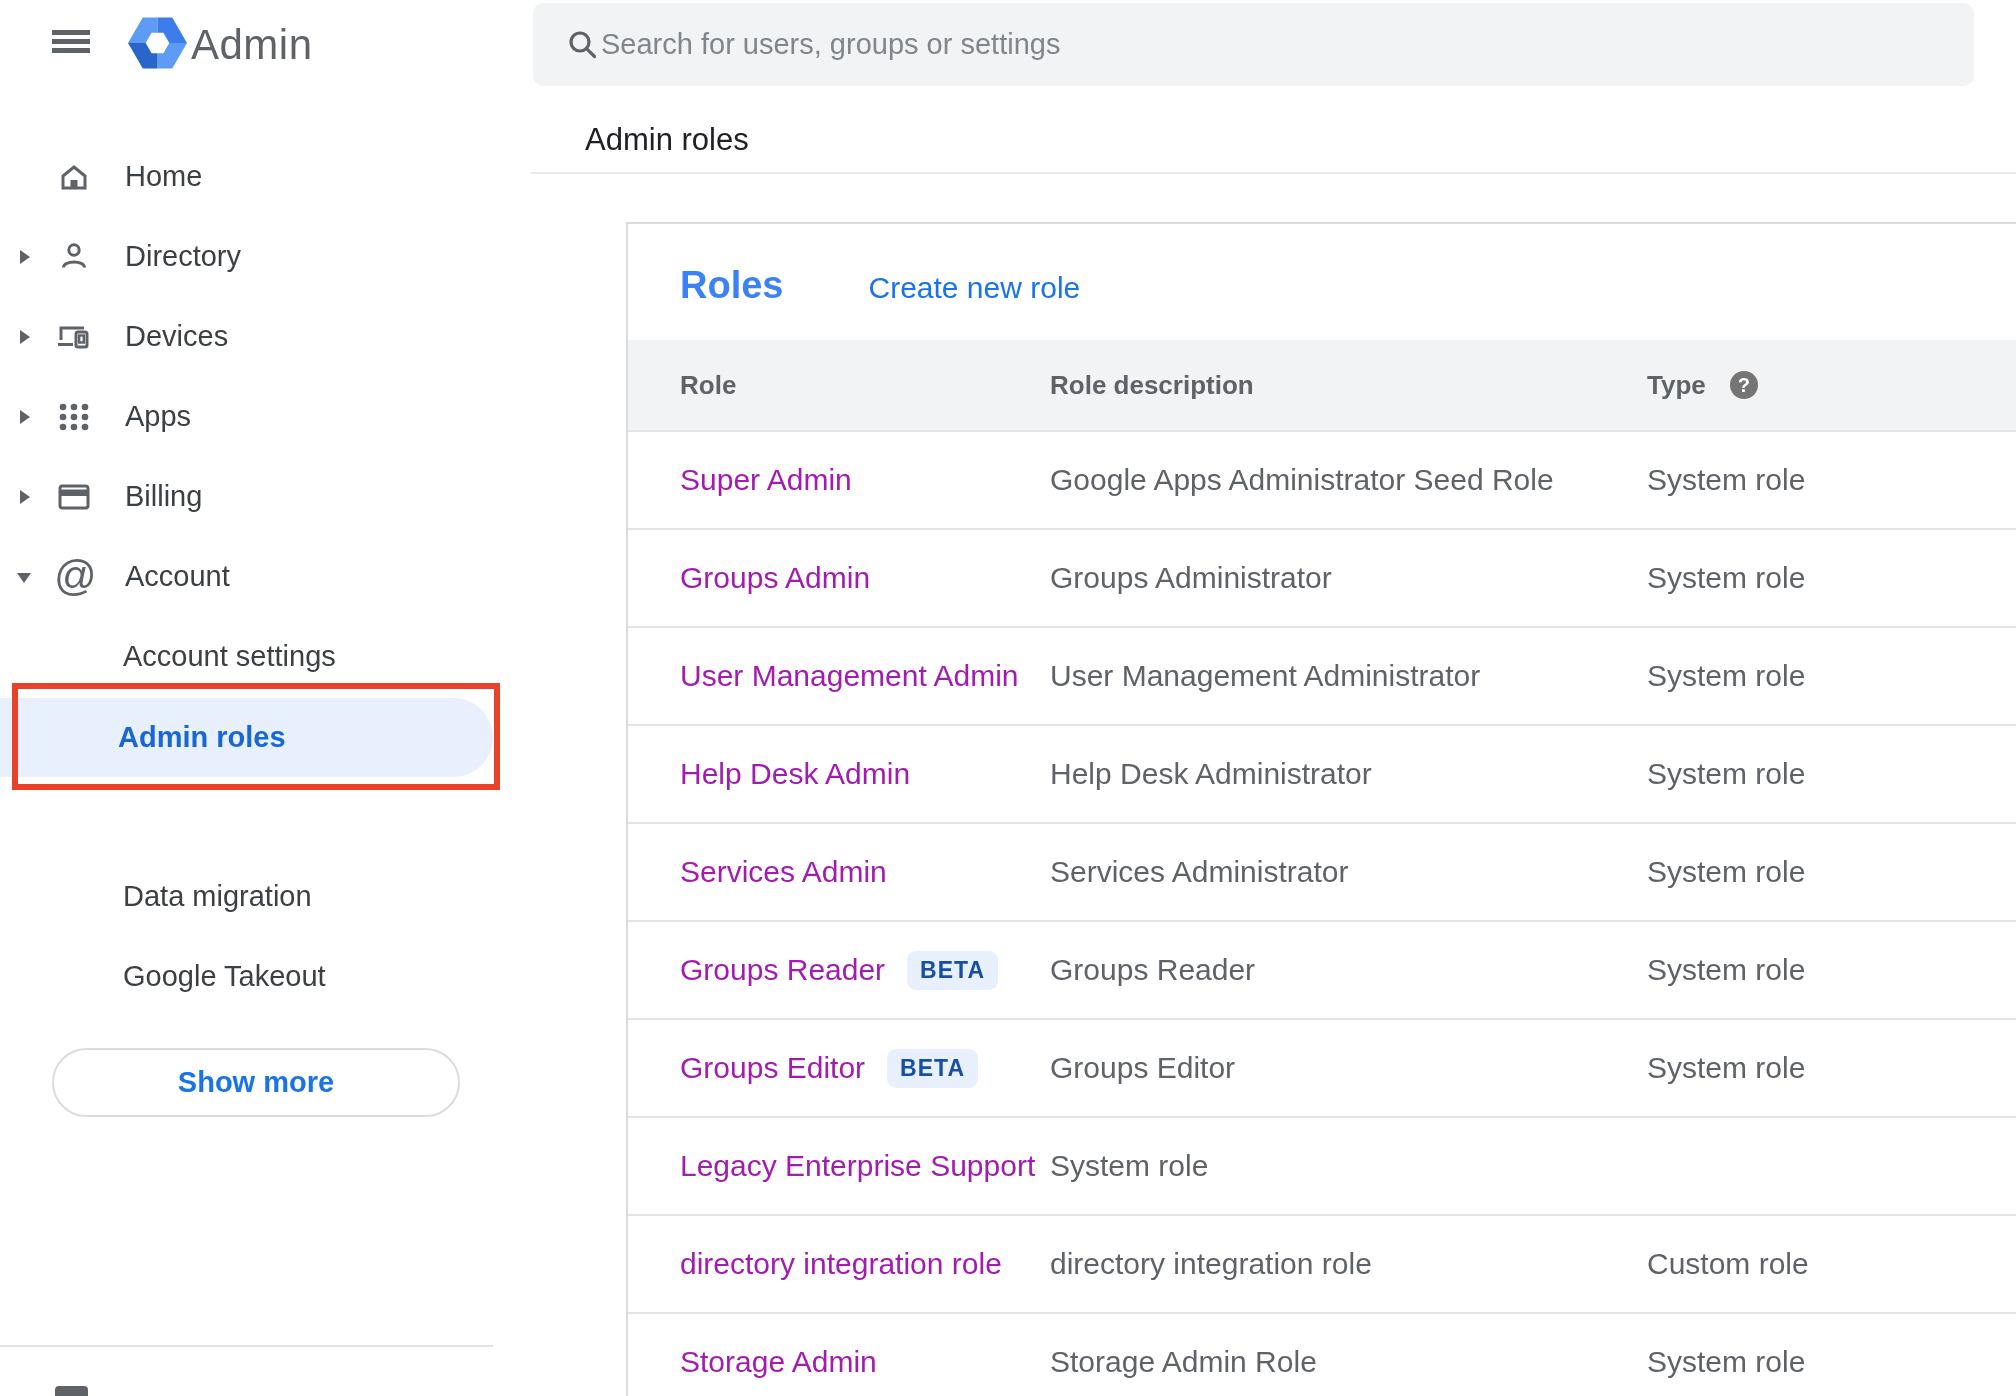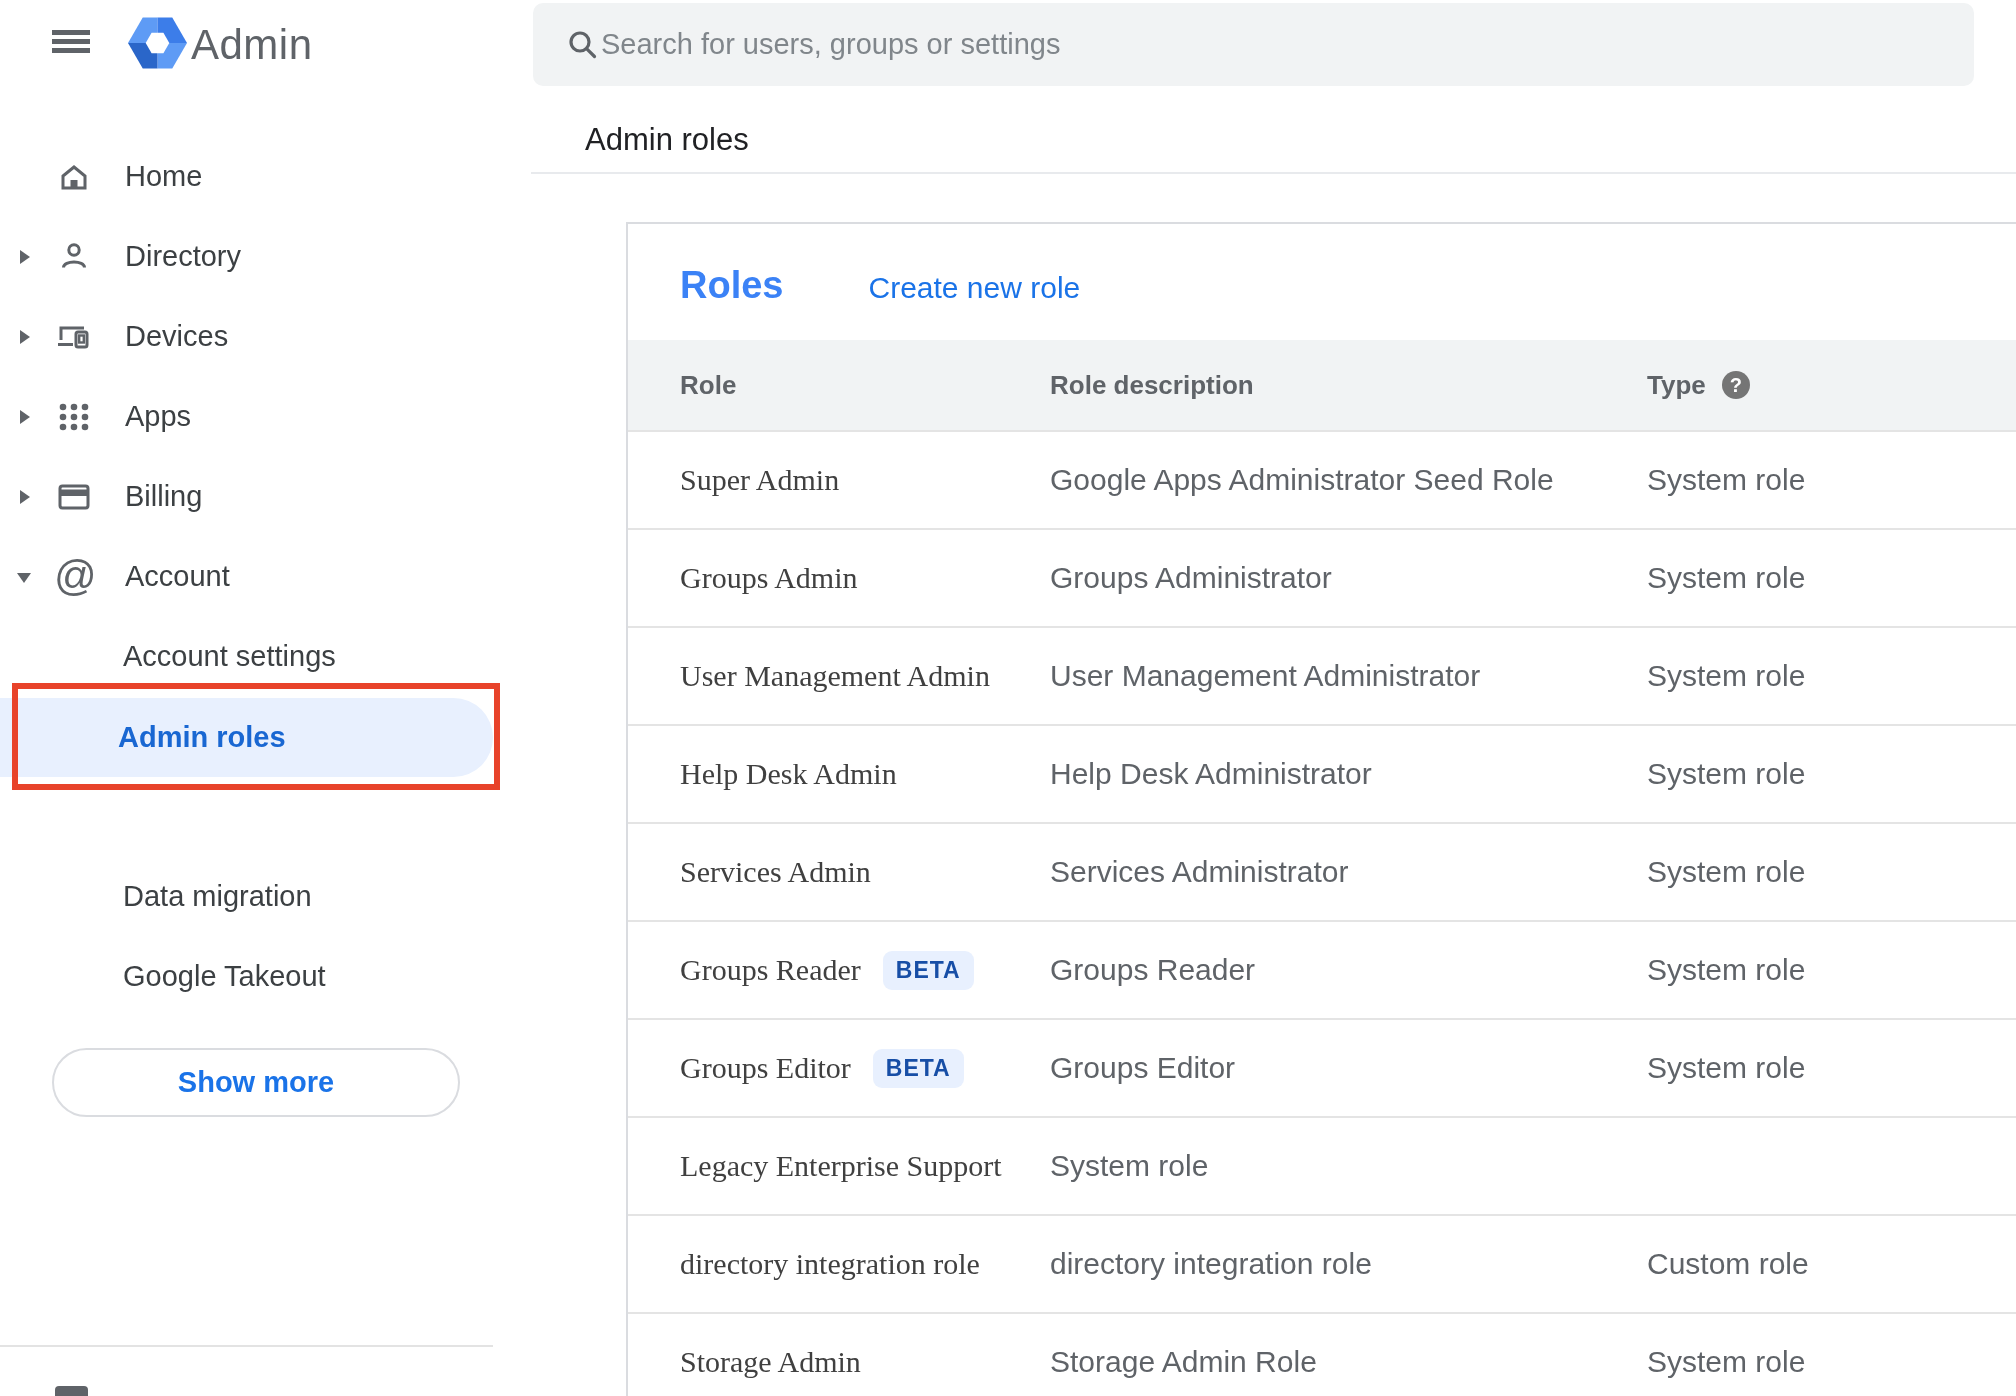--- a/index.html
+++ b/index.html
@@ -66,28 +66,28 @@
   .card { position:absolute; left:626px; top:222px; width:1390px; height:1174px;
     background:#fff; border-left:2px solid #dadce0; border-top:2px solid #dadce0; overflow:hidden; }
 
   .card-header { height:116px; display:flex; align-items:baseline; padding:42px 0 0 52px; }
   .card-title { font-size:38px; font-weight:bold; color:#3b82f6; line-height:1; }
   .create-link { margin-left:85px; font-size:30px; color:#1a73e8; line-height:1; text-decoration:none; cursor:pointer; }
 
   .thead { height:92px; background:#f1f3f4; border-bottom:2px solid #e4e4e4;
     display:grid; grid-template-columns:370px 597px 1fr; padding-left:52px; align-items:center; }
   .th { font-size:26px; font-weight:bold; color:#5f6368; }
-  .th-type { display:flex; align-items:center; gap:16px; }
+  .th-type { display:flex; align-items:center; gap:24px; }
   .help-icon { width:28px; height:28px; border-radius:50%; background:#757575; color:#fff;
     font-size:20px; font-weight:bold; display:flex; align-items:center; justify-content:center; cursor:pointer; }
 
   .trow { height:98px; display:grid; grid-template-columns:370px 597px 1fr; padding-left:52px;
     align-items:center; border-bottom:2px solid #e4e4e4; font-size:30px; }
   .role-cell { display:flex; align-items:center; gap:22px; }
-  .role-link { color:#404040; text-decoration:none; cursor:pointer; white-space:nowrap;font-family:Liberation Serif, serif; }
+  .role-link { color:#a21caf; text-decoration:none; cursor:pointer; white-space:nowrap; }
   .beta-badge { background:#e8f0fe; color:#174ea6; font-size:23px; font-weight:bold;
     letter-spacing:1px; padding:8px 13px; border-radius:9px; line-height:1; }
   .desc-cell, .type-cell { color:#5f6368; }
 </style>
 </head>
 <body>
 
 <aside class="sidebar">
 
   <div class="hamburger">

